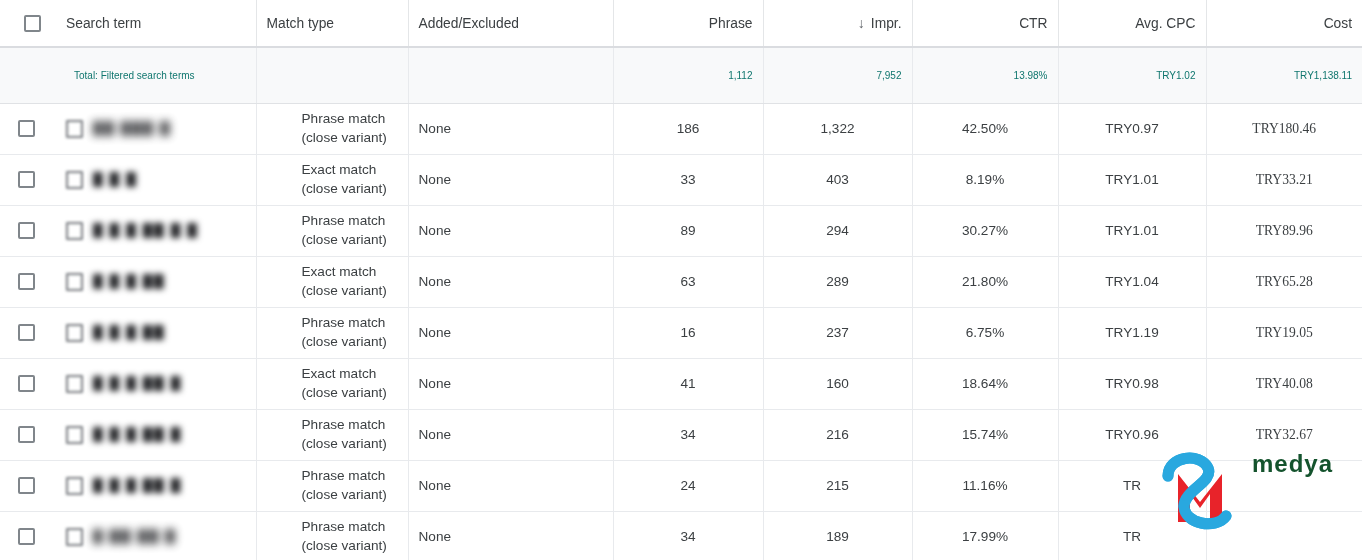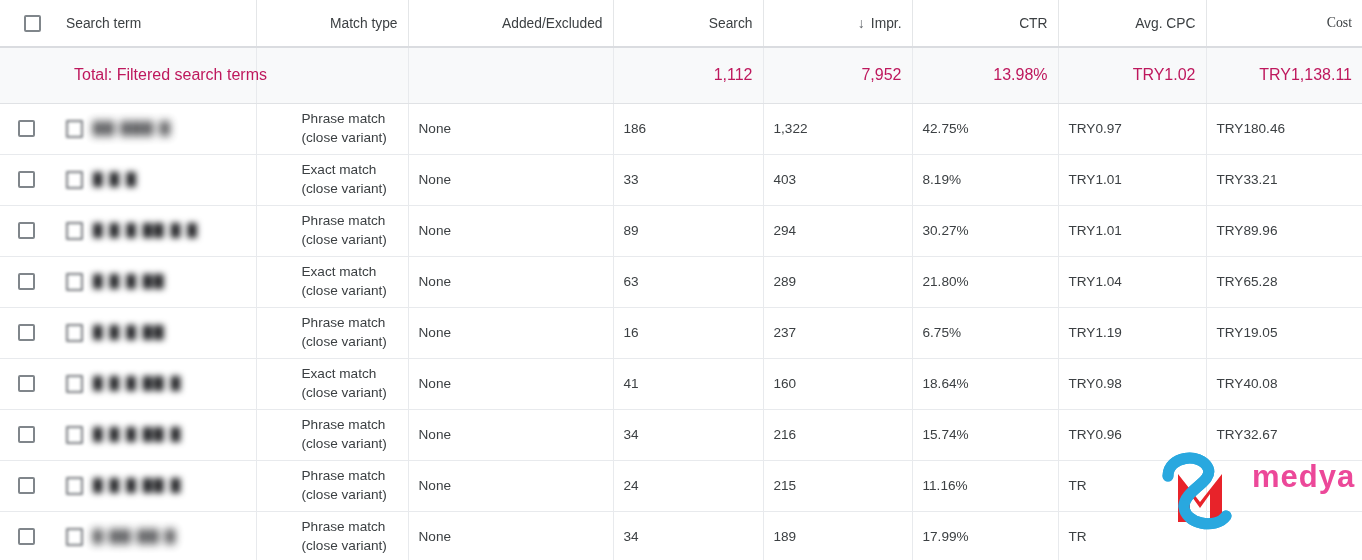--- a/index.html
+++ b/index.html
@@ -45,23 +45,23 @@
     font-size: 13.8px;
     color: #3c4043;
     vertical-align: middle;
     border-right: 1px solid #e4e6e8;
     border-bottom: 2px solid #dadce0;
     background: #fff;
     white-space: nowrap;
   }
   thead th.th-check { border-right: none; padding-left: 18px; }
   thead th.th-term  { text-align: left; padding-left: 10px; }
-  thead th.th-left  { text-align: right; }
+  thead th.th-left  { text-align: left; }
   thead th.th-right { text-align: right; }
-  thead th.last     { border-right: none; font-family: Liberation Serif, serif; }
+  thead th.last     { border-right: none; }
 
   .chk {
     display: inline-block;
     width: 17px;
     height: 17px;
     border: 2px solid #80868b;
     border-radius: 2px;
     background: #fff;
     vertical-align: middle;
     cursor: pointer;
@@ -76,44 +76,44 @@
   }
 
   
   tr.totals td {
     height: 56px;
     background: #f8f9fa;
     border-right: 1px solid #e8eaed;
     border-bottom: 1px solid #e0e2e5;
     padding: 0 10px;
     vertical-align: middle;
-    color: #be185d;
-    font-size: 16px;
+    color: #0f766e;
+    font-size: 10px;
     white-space: nowrap;
   }
   tr.totals td.tot-check { border-right: none; }
   tr.totals td.tot-label { text-align: left; padding-left: 18px; }
   tr.totals td.num { text-align: right; }
   tr.totals td.last { border-right: none; margin-left: 16px; }
 
   
   tbody tr.data td {
     height: 51px;
     padding: 0 10px;
     border-right: 1px solid #e8eaed;
     border-bottom: 1px solid #e8eaed;
     vertical-align: middle;
     color: #3c4043;
     font-size: 13.6px;
     background: #fff;
   }
   tbody tr.data td.cell-check { border-right: none; padding-left: 18px; }
   tbody tr.data td.cell-term  { padding-left: 10px; }
-  tbody tr.data td.num        { text-align: left; white-space: nowrap; margin-top: 44px; }
-  tbody tr.data td.last       { border-right: none; }
+  tbody tr.data td.num        { text-align: center; white-space: nowrap; margin-top: 44px; }
+  tbody tr.data td.last       { border-right: none; font-family: Liberation Serif, serif; }
   tbody tr.data td.cell-match { line-height: 1.38; padding-left: 45px; }
   tbody tr.data td.cell-addexc{ white-space: nowrap; margin-left: 28px; }
 
   
   .term-inner {
     display: flex;
     align-items: center;
     gap: 10px;
   }
   .term-icon {
@@ -155,25 +155,25 @@
   }
   #watermark .w-siber {
     display: block;
     font-size: 40px;
     font-weight: bold;
     color: #e8232a;
     letter-spacing: -0.5px;
   }
   #watermark .w-medya {
     display: block;
-    font-size: 31px;
+    font-size: 24px;
     font-weight: bold;
-    color: #ec4899;
+    color: #14532d;
     letter-spacing: 1px;
-    margin-top: 9px;
+    margin-top: 0;
   }
 </style>
 </head>
 <body>
 
 <div id="table-wrap">
 
   <table class="grid">
     <colgroup>
       <col class="c-check">
@@ -188,21 +188,21 @@
     </colgroup>
 
     <thead>
       <tr>
         <th class="th-check">
           <span class="chk"></span>
         </th>
         <th class="th-term">Search term</th>
         <th class="th-left">Match type</th>
         <th class="th-left">Added/Excluded</th>
-        <th class="th-right">Search</th>
+        <th class="th-right">Phrase</th>
         <th class="th-right"><span class="sort-arrow">↓</span><span>Impr.</span></th>
         <th class="th-right">CTR</th>
         <th class="th-right">Avg. CPC</th>
         <th class="th-right last">Cost</th>
       </tr>
     </thead>
 
     <tbody>
       <tr class="totals">
         <td class="tot-check"></td>
@@ -223,21 +223,21 @@
         <td class="cell-term">
           <span class="term-inner">
             <span class="term-icon"></span>
             <span class="term-text soft">██ ███ █</span>
           </span>
         </td>
         <td class="cell-match">Phrase match (close variant)</td>
         <td class="cell-addexc">None</td>
         <td class="num">186</td>
         <td class="num">1,322</td>
-        <td class="num">42.75%</td>
+        <td class="num">42.50%</td>
         <td class="num">TRY0.97</td>
         <td class="num last">TRY180.46</td>
       </tr>
 
       <tr class="data">
         <td class="cell-check">
           <span class="chk"></span>
         </td>
         <td class="cell-term">
           <span class="term-inner">

